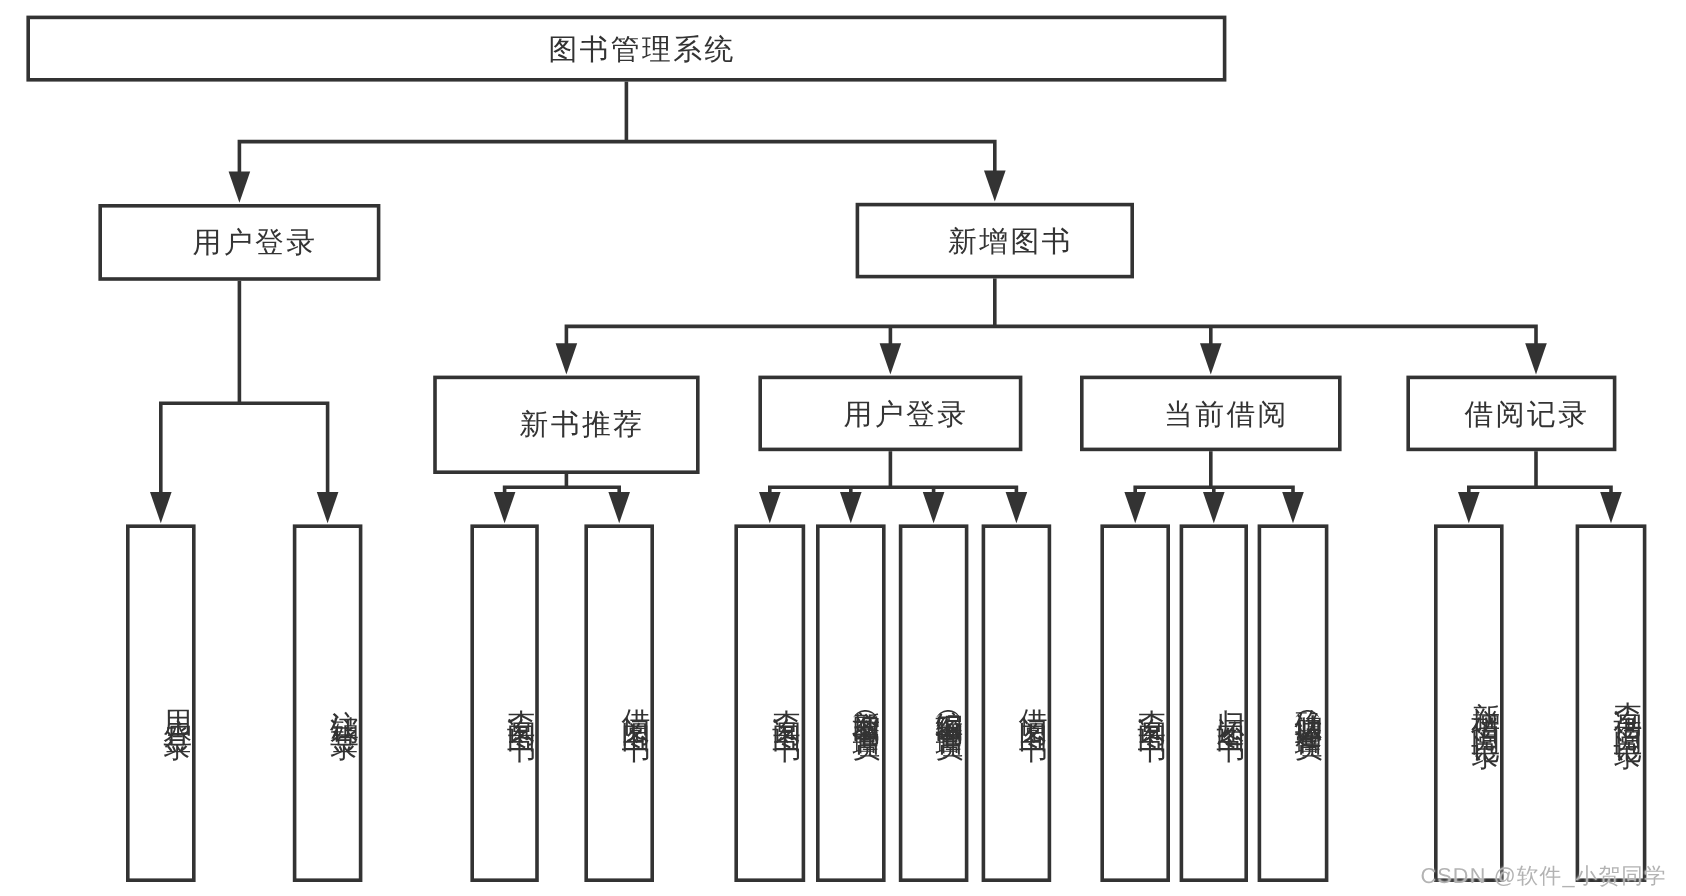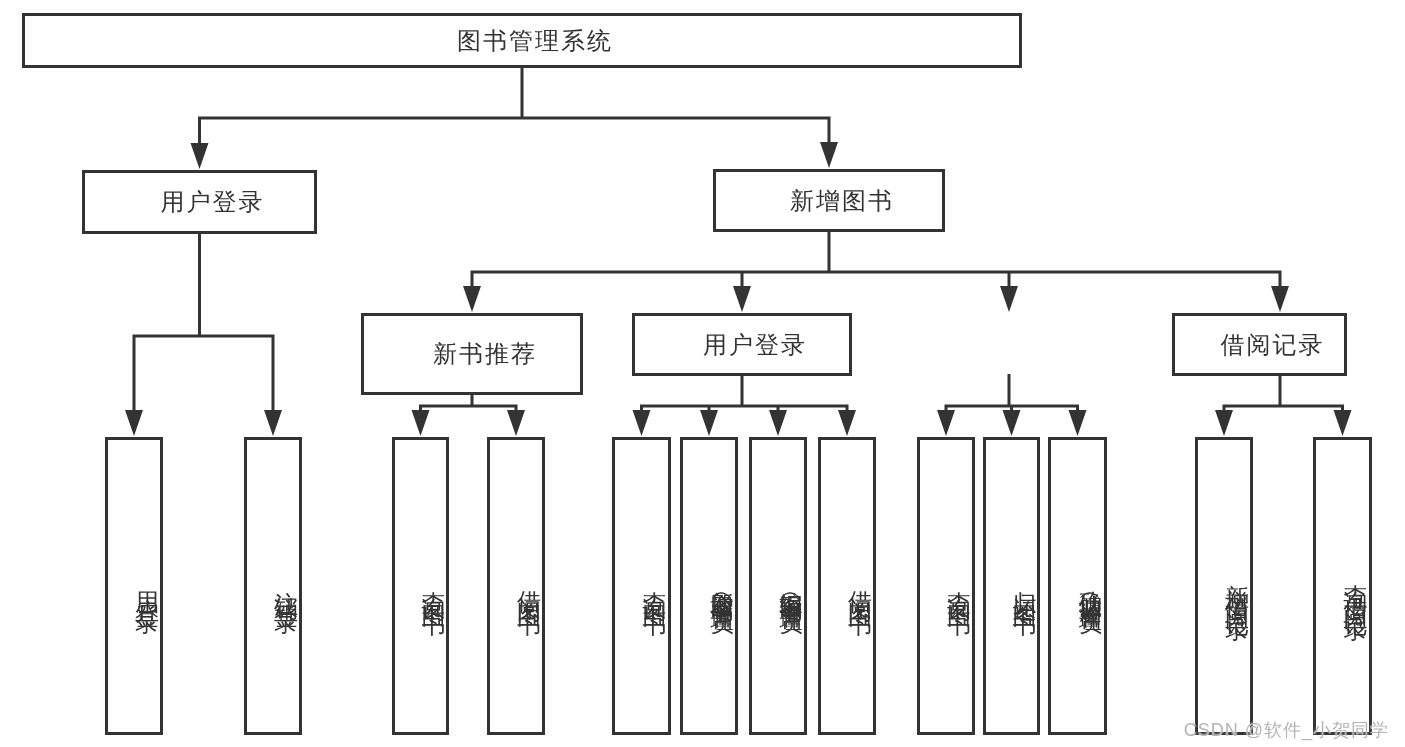--- a/index.html
+++ b/index.html
@@ -109,20 +109,23 @@
     </div>
     <div class="node h" style="left: 713px; top: 169px; width: 232px; height: 63px;">
       <span>新增图书</span>
     </div>
     <div class="node h" style="left: 361px; top: 313px; width: 222px; height: 82px;">
       <span>新书推荐</span>
     </div>
     <div class="node h" style="left: 632px; top: 313px; width: 220px; height: 63px;">
       <span>用户登录</span>
     </div>
+    <div class="node h" style="left: 900px; top: 313px; width: 218px; height: 63px;">
+      <span>当前借阅</span>
+    </div>
     <div class="node h" style="left: 1172px; top: 313px; width: 175px; height: 63px;">
       <span>借阅记录</span>
     </div>
     <div class="node v" style="left: 105px; top: 437px; width: 58px; height: 298px;">
       <span>用户登录</span>
     </div>
     <div class="node v" style="left: 244px; top: 437px; width: 58px; height: 298px;">
       <span>注销登录</span>
     </div>
     <div class="node v" style="left: 392px; top: 437px; width: 57px; height: 298px;">

